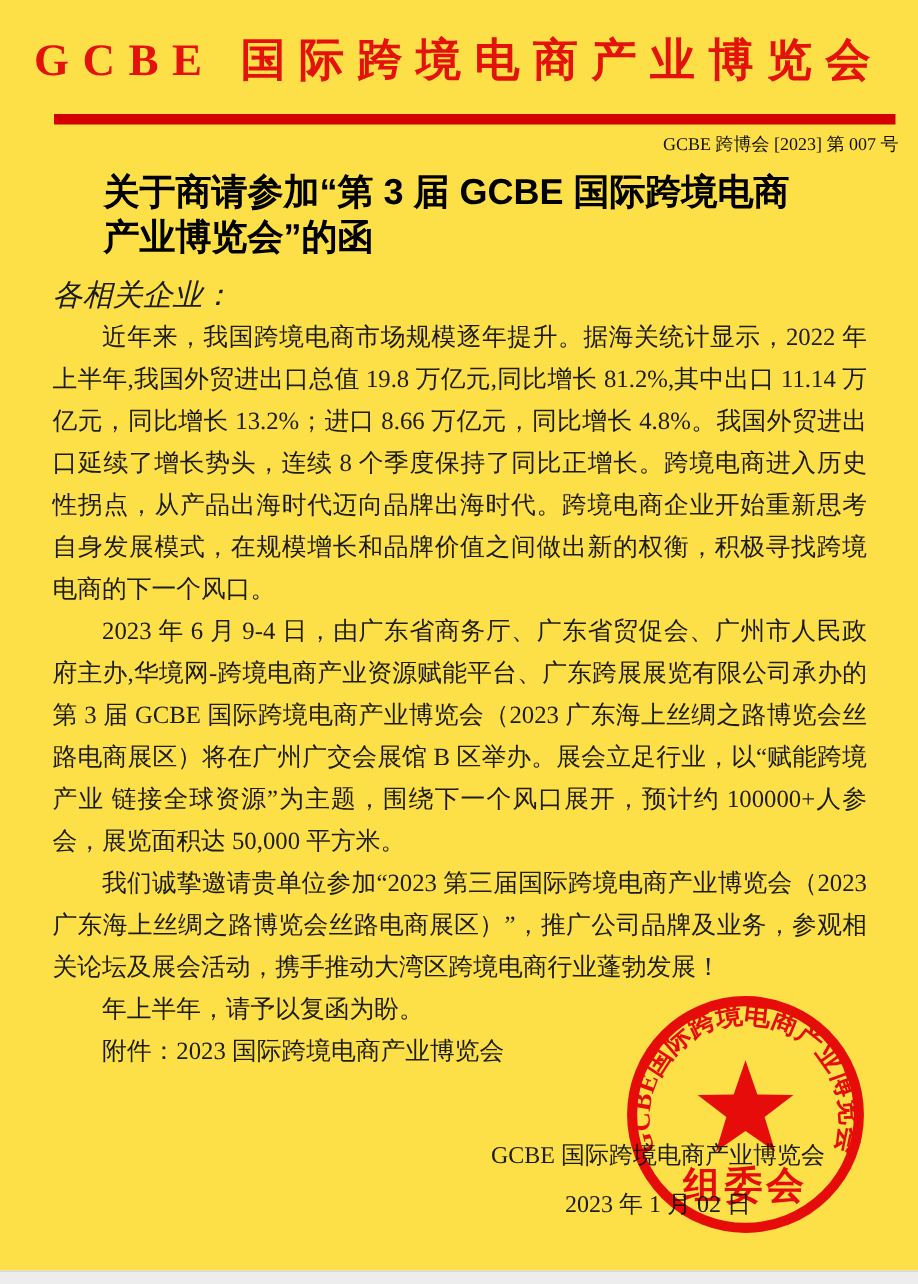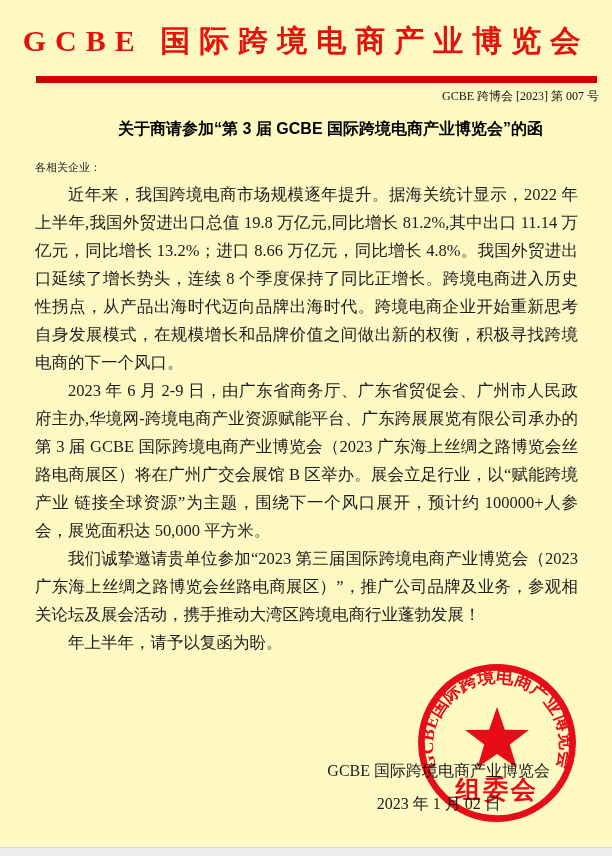--- a/index.html
+++ b/index.html
@@ -1,21 +1,21 @@
 <!DOCTYPE html>
 <html><head>
 <meta charset="utf-8">
 <style>
   html, body { margin: 0; padding: 0; background: #ffffff; }
   .page {
     position: relative;
     width: 612px;
     height: 856px;
     margin: 0 auto;
-    background: #fef9c3;
+    background: #fde047;
     overflow: hidden;
     font-family: "Liberation Serif", "DejaVu Serif", serif;
     color: #1c1c1c;
   }
   .org-title {
     padding-top: 22px;
     text-align: center;
     font-size: 30px;
     line-height: 38px;
     font-weight: 700;
@@ -31,31 +31,32 @@
   .doc-number {
     margin: 4px 13px 0 0;
     text-align: right;
     font-size: 12px;
     line-height: 18px;
     color: #111111;
   }
   .letter-title {
     width: 474px;
     margin: 9px auto 0 auto;
-    text-align: right;
-    font-size: 16px;
+    text-align: left;
+    font-size: 24px;
     line-height: 30px;
     font-weight: 700;
     font-family: "Liberation Sans", "DejaVu Sans", sans-serif;
     color: #000000;
   }
   .salutation {
     margin: 9px 34px 0 35px;
-    font-size: 11px;
+    font-size: 20px;
     line-height: 28px;
+    font-style: italic;
   }
   .body-para {
     margin: 0 34px 0 35px;
     font-size: 16.5px;
     line-height: 28px;
     text-align: justify;
     text-indent: 2em;
   }
   .signature-block {
     position: absolute;
@@ -96,26 +97,27 @@
   <div class="red-rule"></div>
 
   <div class="doc-number">GCBE 跨博会 [2023] 第 007 号</div>
 
   <div class="letter-title">关于商请参加“第 3 届 GCBE 国际跨境电商产业博览会”的函</div>
 
   <div class="salutation">各相关企业：</div>
 
   <div class="body-para">近年来，我国跨境电商市场规模逐年提升。据海关统计显示，2022 年上半年,我国外贸进出口总值 19.8 万亿元,同比增长 81.2%,其中出口 11.14 万亿元，同比增长 13.2%；进口 8.66 万亿元，同比增长 4.8%。我国外贸进出口延续了增长势头，连续 8 个季度保持了同比正增长。跨境电商进入历史性拐点，从产品出海时代迈向品牌出海时代。跨境电商企业开始重新思考自身发展模式，在规模增长和品牌价值之间做出新的权衡，积极寻找跨境电商的下一个风口。</div>
 
-  <div class="body-para">2023 年 6 月 2-9 日，由广东省商务厅、广东省贸促会、广州市人民政府主办,华境网-跨境电商产业资源赋能平台、广东跨展展览有限公司承办的第 3 届 GCBE 国际跨境电商产业博览会（2023 广东海上丝绸之路博览会丝路电商展区）将在广州广交会展馆 B 区举办。展会立足行业，以“赋能跨境产业 链接全球资源”为主题，围绕下一个风口展开，预计约 100000+人参会，展览面积达 50,000 平方米。</div>
+  <div class="body-para">2023 年 6 月 9-4 日，由广东省商务厅、广东省贸促会、广州市人民政府主办,华境网-跨境电商产业资源赋能平台、广东跨展展览有限公司承办的第 3 届 GCBE 国际跨境电商产业博览会（2023 广东海上丝绸之路博览会丝路电商展区）将在广州广交会展馆 B 区举办。展会立足行业，以“赋能跨境产业 链接全球资源”为主题，围绕下一个风口展开，预计约 100000+人参会，展览面积达 50,000 平方米。</div>
 
   <div class="body-para">我们诚挚邀请贵单位参加“2023 第三届国际跨境电商产业博览会（2023 广东海上丝绸之路博览会丝路电商展区）”，推广公司品牌及业务，参观相关论坛及展会活动，携手推动大湾区跨境电商行业蓬勃发展！</div>
 
   <div class="body-para">年上半年，请予以复函为盼。</div>
 
+  <div class="body-para">附件：2023 国际跨境电商产业博览会</div>
 
   <div class="signature-block">
     <div class="signature-name">GCBE 国际跨境电商产业博览会</div>
     <div class="signature-date">2023 年 1 月 02 日</div>
   </div>
 
   <svg class="seal" viewBox="0 0 200 200" xmlns="http://www.w3.org/2000/svg" xmlns:xlink="http://www.w3.org/1999/xlink">
     <circle cx="100" cy="100" r="90" fill="none" stroke="#e60012" stroke-width="8"></circle>
     <path id="sealArc" d="M 28,128 A 76,76 0 1 1 172,128" fill="none"></path>
     <text font-size="21" font-weight="bold" fill="#e60012" font-family="Liberation Serif, DejaVu Serif, serif">

